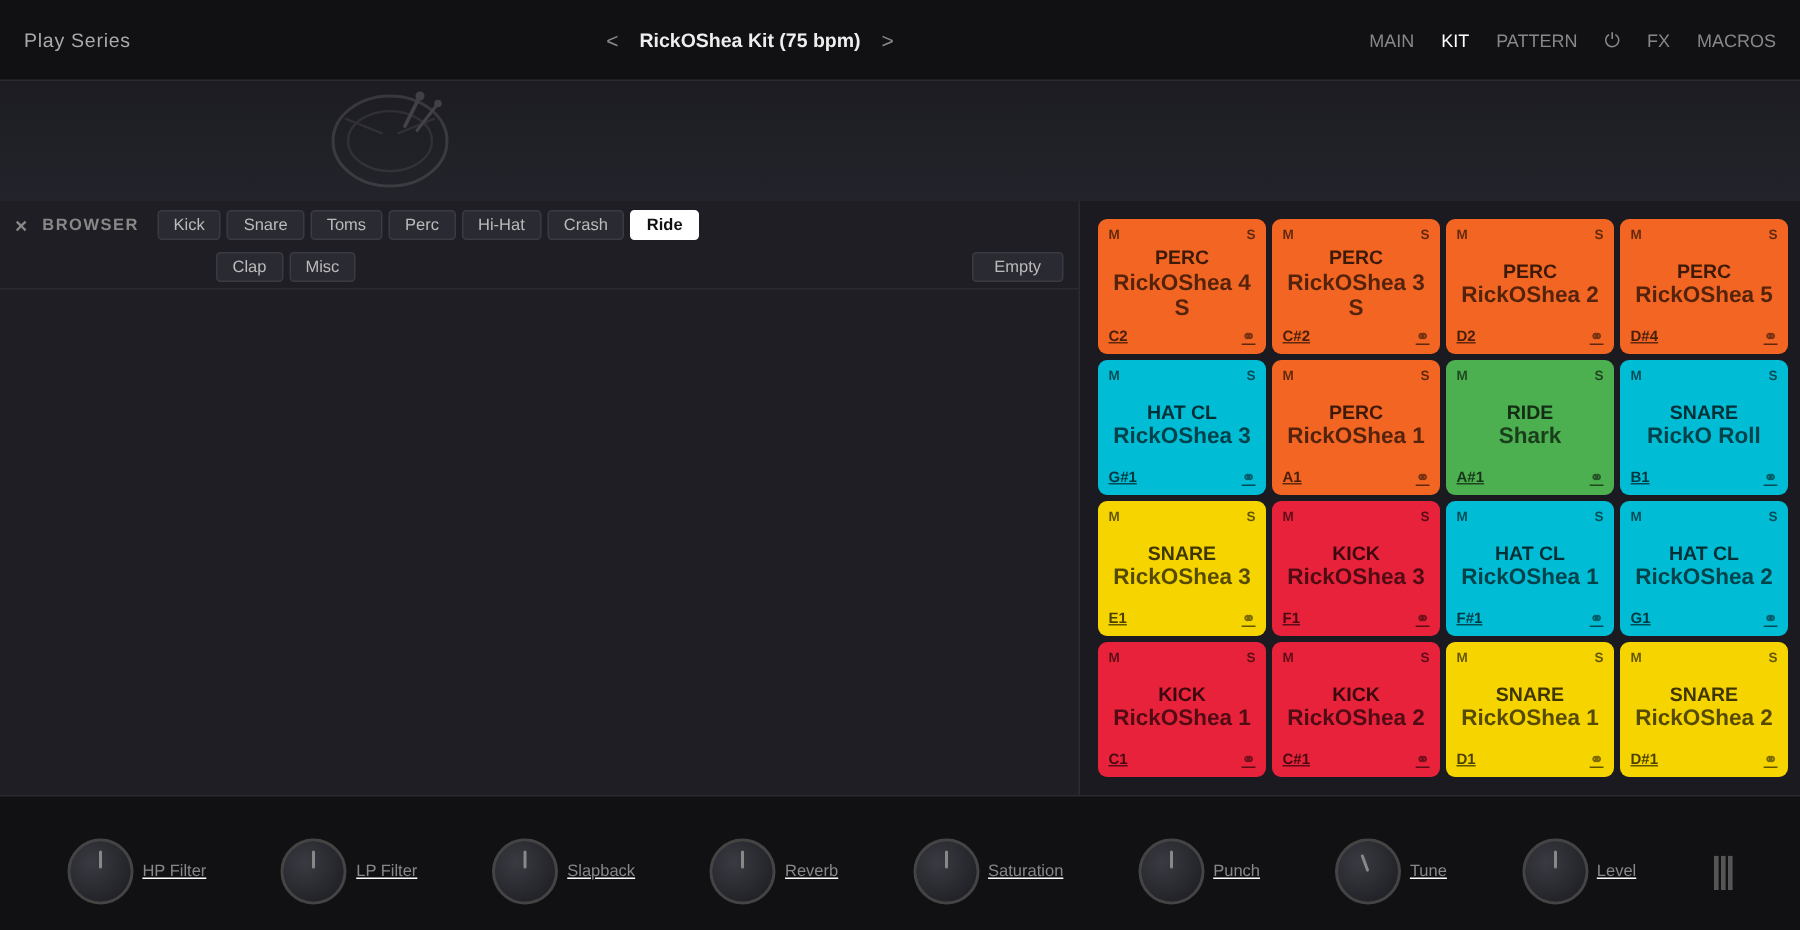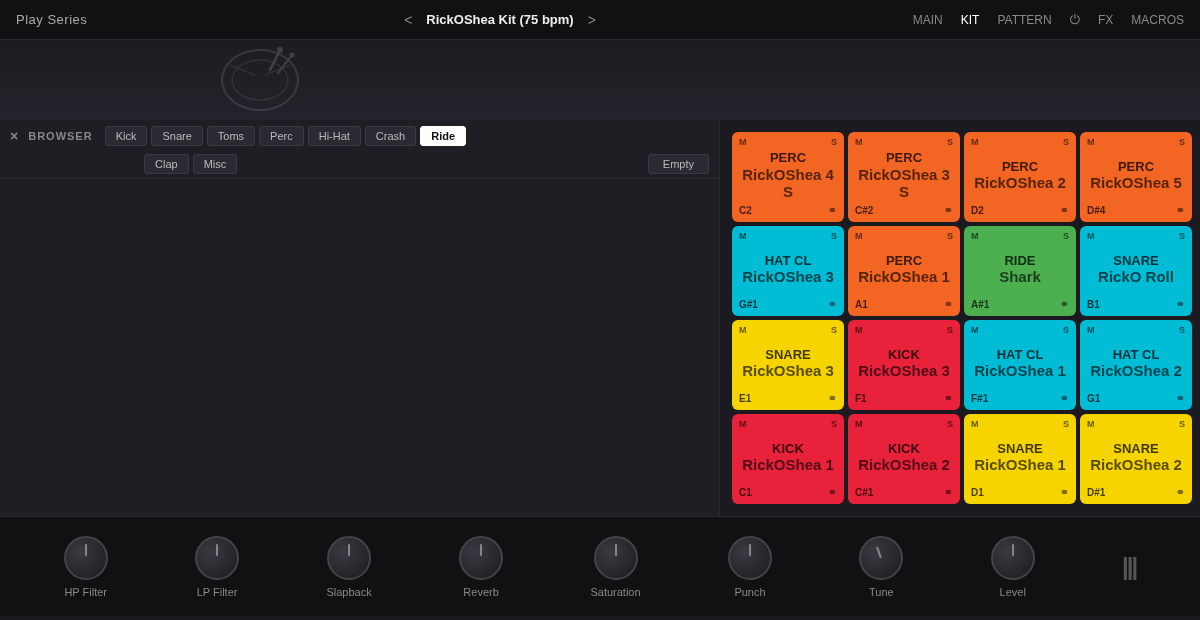--- a/index.html
+++ b/index.html
@@ -12,21 +12,21 @@
       color: white;
     }
 
     
     .top-bar {
       display: flex;
       align-items: center;
       justify-content: space-between;
       background: #111114;
       padding: 0 16px;
-      height: 40px;
+      height: 54px;
       border-bottom: 1px solid #2a2a30;
     }
     .top-bar-left {
       font-size: 13px;
       color: #aaa;
       letter-spacing: 0.5px;
     }
     .top-bar-center {
       display: flex;
       align-items: center;
@@ -203,20 +203,21 @@
       text-align: center;
       font-weight: 600;
     }
     .pad-bottom {
       display: flex;
       justify-content: space-between;
       align-items: center;
       font-size: 9px;
       color: rgba(0,0,0,0.6);
       font-weight: 700;
+      text-decoration: underline;
     }
     .pad-note {
       font-size: 10px;
       font-weight: 700;
       color: rgba(0,0,0,0.7);
     }
     .pad-link {
       font-size: 11px;
       color: rgba(0,0,0,0.5);
     }
@@ -232,23 +233,24 @@
       height: 100px;
       background: #111114;
       border-top: 1px solid #2a2a30;
       display: flex;
       align-items: center;
       justify-content: space-around;
       padding: 0 20px;
     }
     .knob-group {
       display: flex;
-      flex-direction: column;
+      flex-direction: row;
       align-items: center;
       gap: 6px;
+      text-decoration: underline;
     }
     .knob {
       width: 44px;
       height: 44px;
       border-radius: 50%;
       border: 2px solid #444;
       background: radial-gradient(circle at 35% 35%, #3a3a42, #1a1a20);
       position: relative;
       cursor: pointer;
       display: flex;

